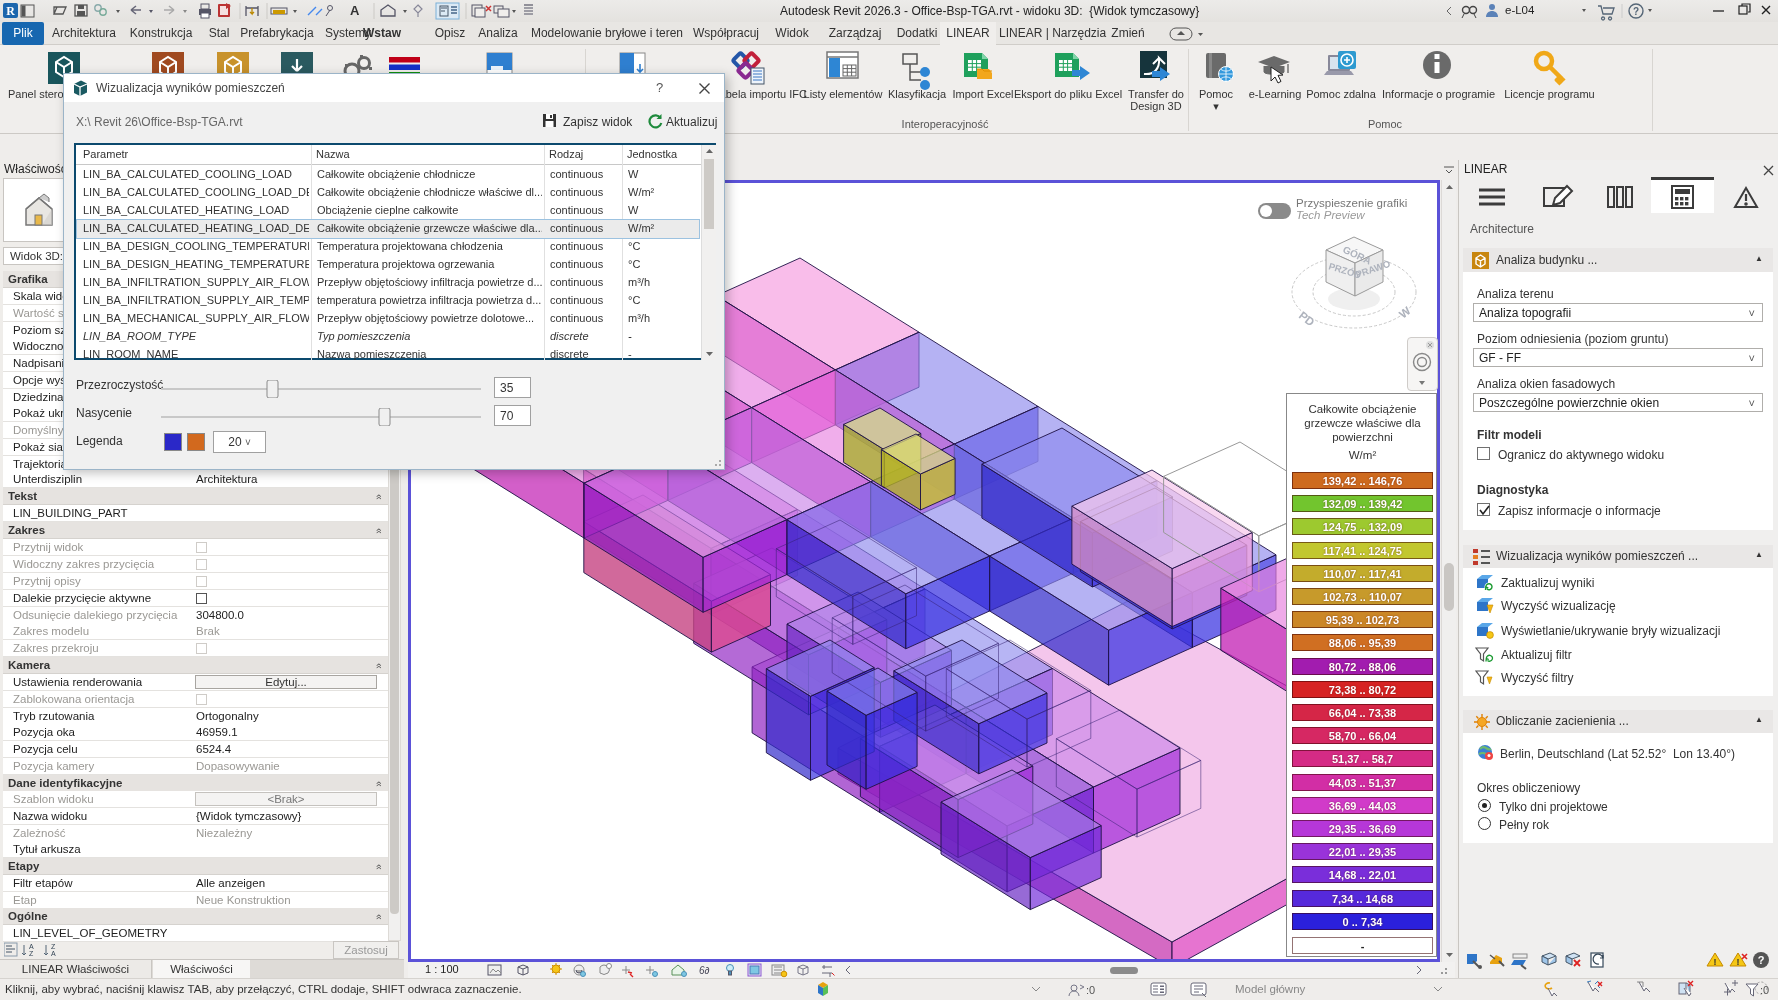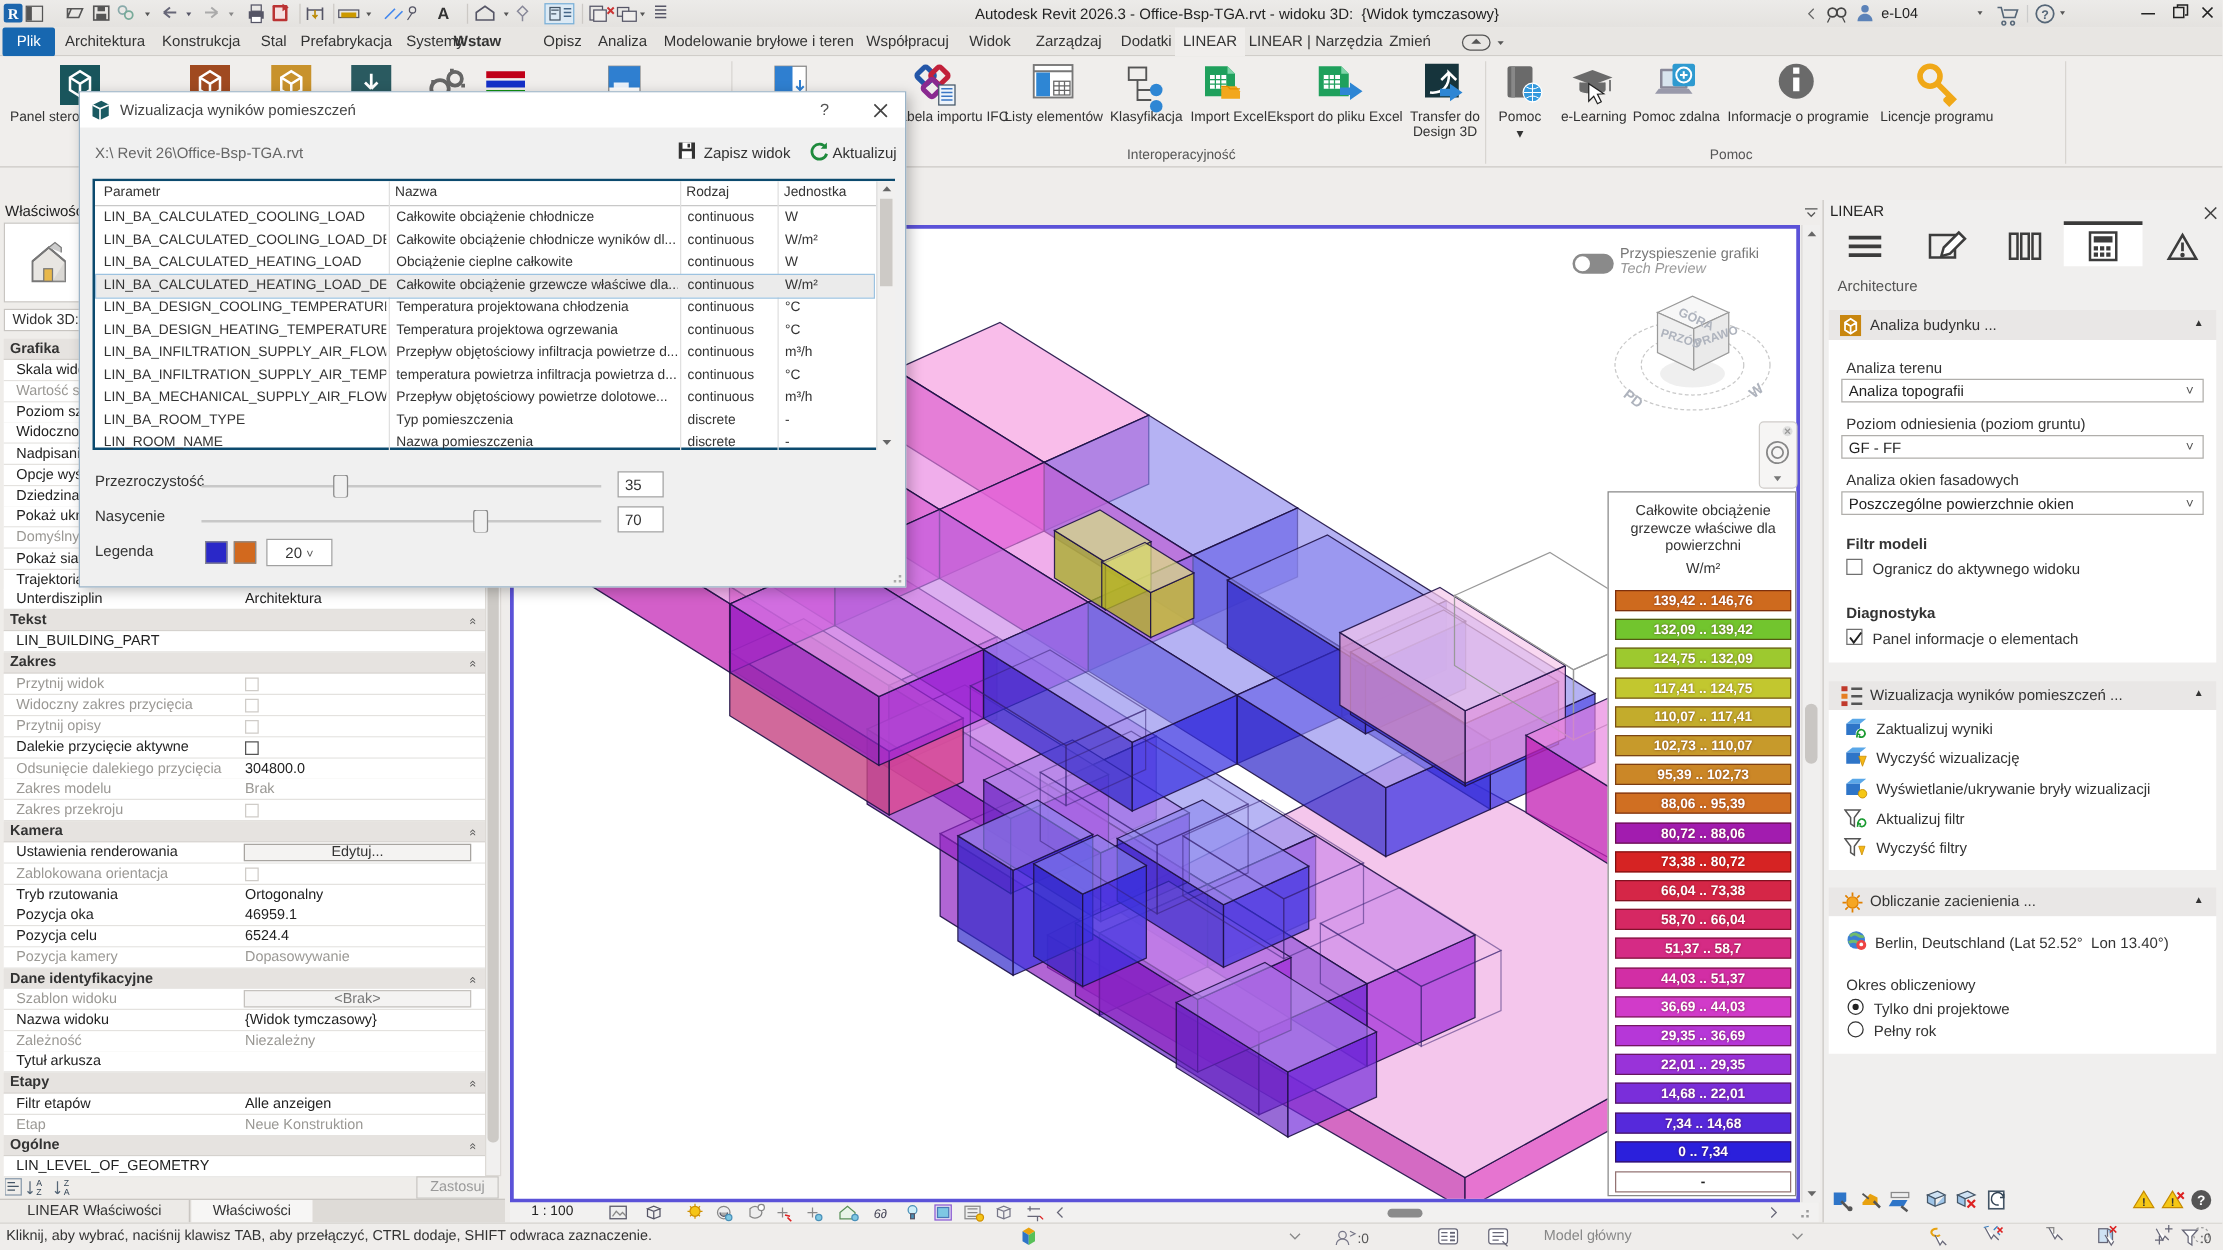--- a/index.html
+++ b/index.html
@@ -839,21 +839,21 @@
   <div class="sel2 abs" style="left:10px;top:76px;">GF - FF<span class="ar">˅</span></div>
   <div class="abs" style="left:14px;top:105px;font-size:12px;">Analiza okien fasadowych</div>
   <div class="sel2 abs" style="left:10px;top:121px;">Poszczególne powierzchnie okien<span class="ar">˅</span></div>
   <div class="abs" style="left:14px;top:156px;font-size:12px;font-weight:bold;">Filtr modeli</div>
   <div class="abs" style="left:14px;top:175px;width:13px;height:13px;border:1px solid #707070;background:#fff;"></div>
   <div class="abs" style="left:35px;top:176px;font-size:12px;">Ogranicz do aktywnego widoku</div>
   <div class="abs" style="left:14px;top:211px;font-size:12px;font-weight:bold;">Diagnostyka</div>
   <div class="abs" style="left:14px;top:231px;width:13px;height:13px;border:1px solid #707070;background:#fff;"><svg width="13" height="13">
           <path d="M2 6 l3 4 6-8" fill="none" stroke="#222" stroke-width="1.6"></path>
         </svg></div>
-  <div class="abs" style="left:35px;top:232px;font-size:12px;">Panel informacje o elementach</div>
+  <div class="abs" style="left:35px;top:232px;font-size:12px;">Zapisz informacje o informacje</div>
  </div>
  <div class="abs" style="left:4px;top:385px;width:310px;height:23px;background:#e9e7e6;">
   <svg class="abs" style="left:10px;top:3px" width="17" height="17">
         <rect x="0" y="1" width="5" height="4" fill="#c0392b"></rect>
         <rect x="0" y="7" width="5" height="4" fill="#e67e22"></rect>
         <rect x="0" y="13" width="5" height="4" fill="#c0392b"></rect>
         <path d="M8 3 h9 M8 9 h9 M8 15 h9" stroke="#555" stroke-width="2"></path>
       </svg>
   <span class="abs" style="left:33px;top:4px;font-size:12px;">Wizualizacja wyników pomieszczeń ...</span>
   <span class="abs" style="right:10px;top:5px;font-size:8px;color:#333;">▲</span>
@@ -995,21 +995,21 @@
   <div class="vline" style="left:468px;height:215px;"></div>
   <div class="vline" style="left:546px;height:215px;"></div>
   <div class="drow" style="top:21px;">
         <span class="c1">LIN_BA_CALCULATED_COOLING_LOAD</span>
         <span class="c2">Całkowite obciążenie chłodnicze</span>
         <span class="c3">continuous</span>
         <span class="c4">W</span>
       </div>
   <div class="drow" style="top:39px;">
         <span class="c1">LIN_BA_CALCULATED_COOLING_LOAD_DENS...</span>
-        <span class="c2">Całkowite obciążenie chłodnicze wyników dl...</span>
+        <span class="c2">Całkowite obciążenie chłodnicze właściwe dl...</span>
         <span class="c3">continuous</span>
         <span class="c4">W/m²</span>
       </div>
   <div class="drow" style="top:57px;">
         <span class="c1">LIN_BA_CALCULATED_HEATING_LOAD</span>
         <span class="c2">Obciążenie cieplne całkowite</span>
         <span class="c3">continuous</span>
         <span class="c4">W</span>
       </div>
   <div class="drow" style="top:75px;background:#ebebeb;outline:1px solid #9cc2e0;">
@@ -1041,21 +1041,21 @@
         <span class="c2">temperatura powietrza infiltracja powietrza d...</span>
         <span class="c3">continuous</span>
         <span class="c4">°C</span>
       </div>
   <div class="drow" style="top:165px;">
         <span class="c1">LIN_BA_MECHANICAL_SUPPLY_AIR_FLOWRATE</span>
         <span class="c2">Przepływ objętościowy powietrze dolotowe...</span>
         <span class="c3">continuous</span>
         <span class="c4">m³/h</span>
       </div>
-  <div class="drow" style="top:183px;">
+  <div class="drow" style="top:183px;font-style:italic;">
         <span class="c1">LIN_BA_ROOM_TYPE</span>
         <span class="c2">Typ pomieszczenia</span>
         <span class="c3">discrete</span>
         <span class="c4">-</span>
       </div>
   <div class="drow" style="top:201px;">
         <span class="c1">LIN_ROOM_NAME</span>
         <span class="c2">Nazwa pomieszczenia</span>
         <span class="c3">discrete</span>
         <span class="c4">-</span>

